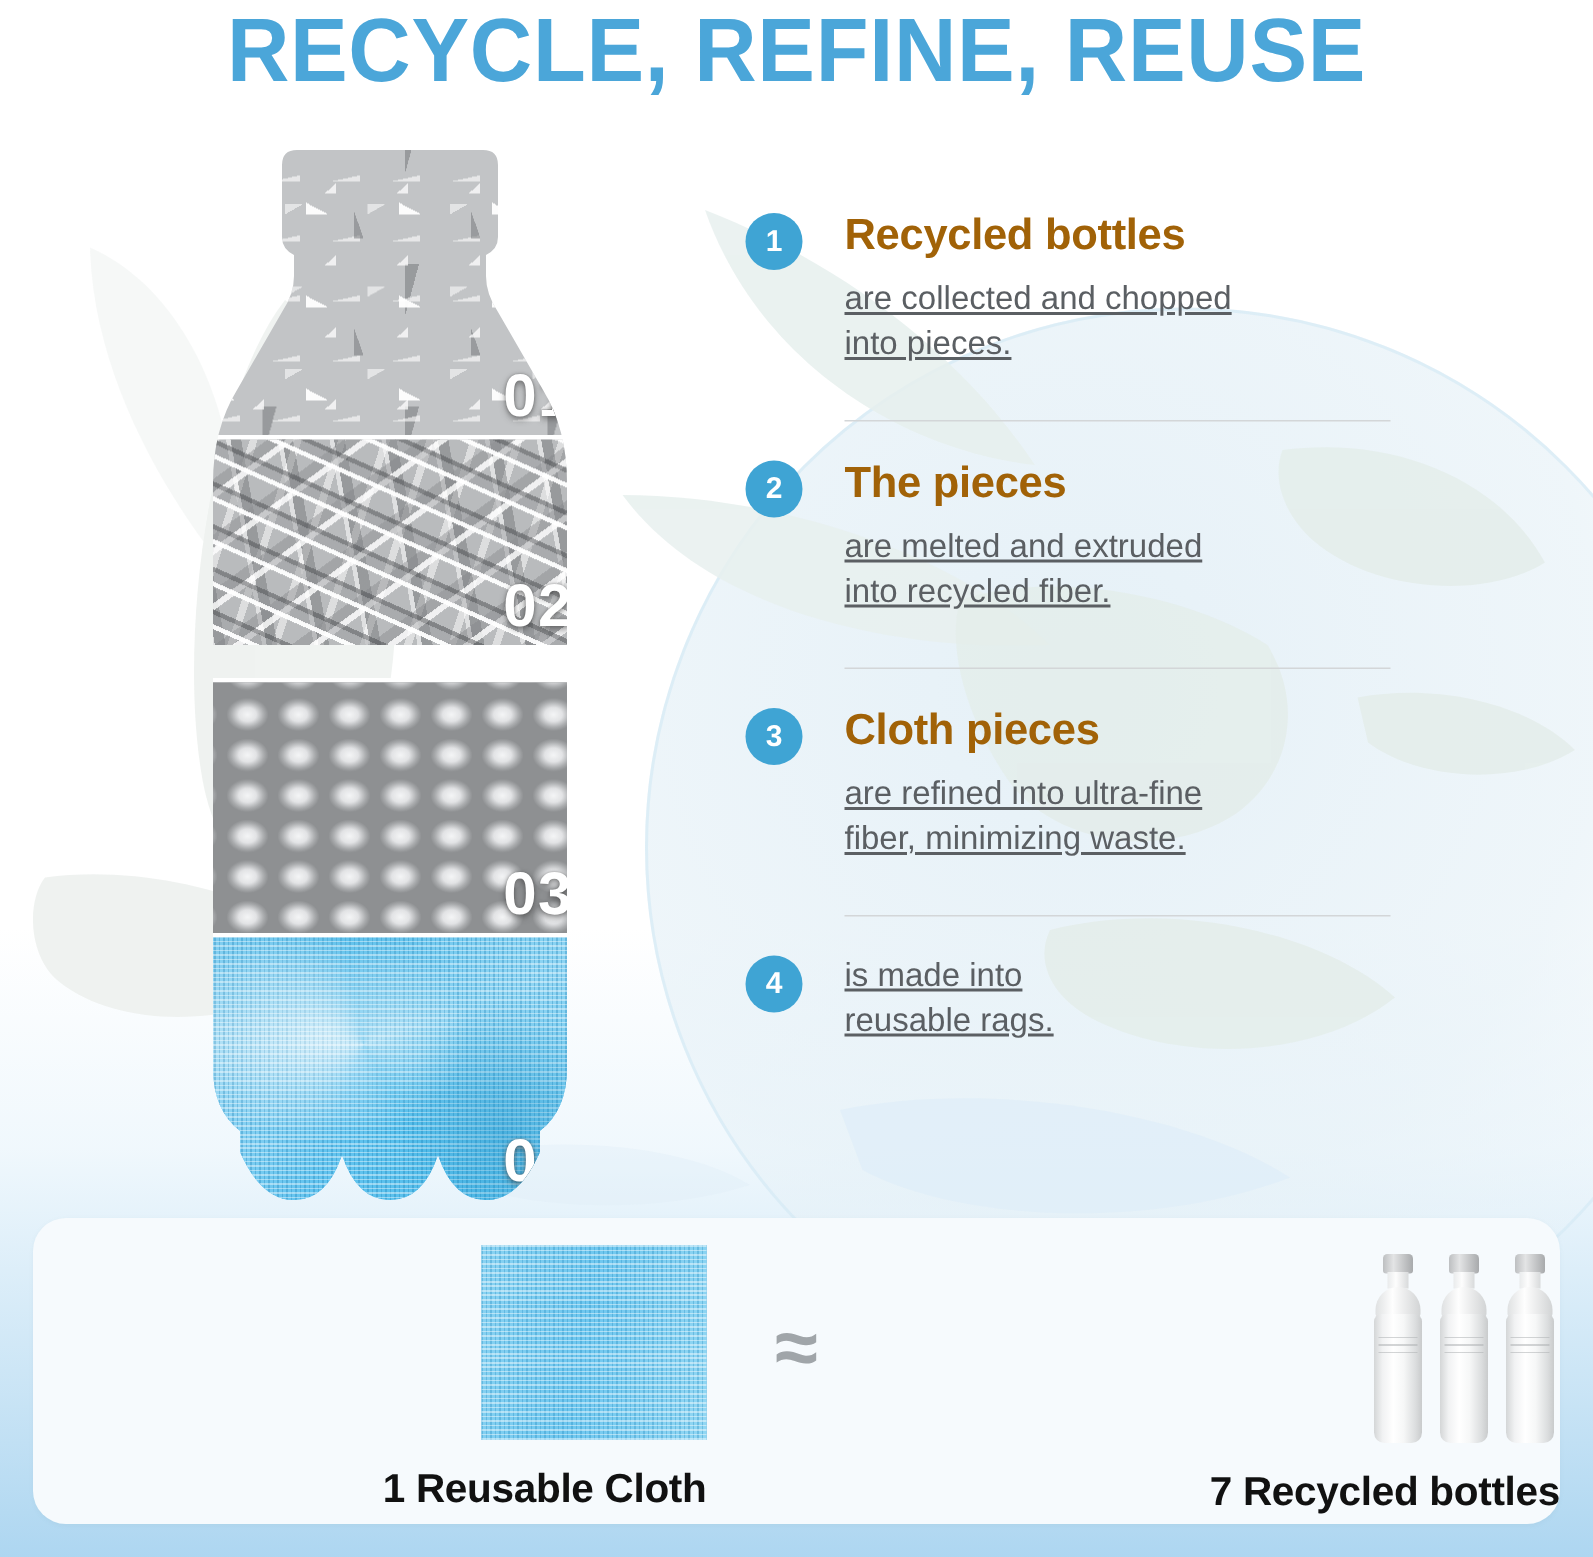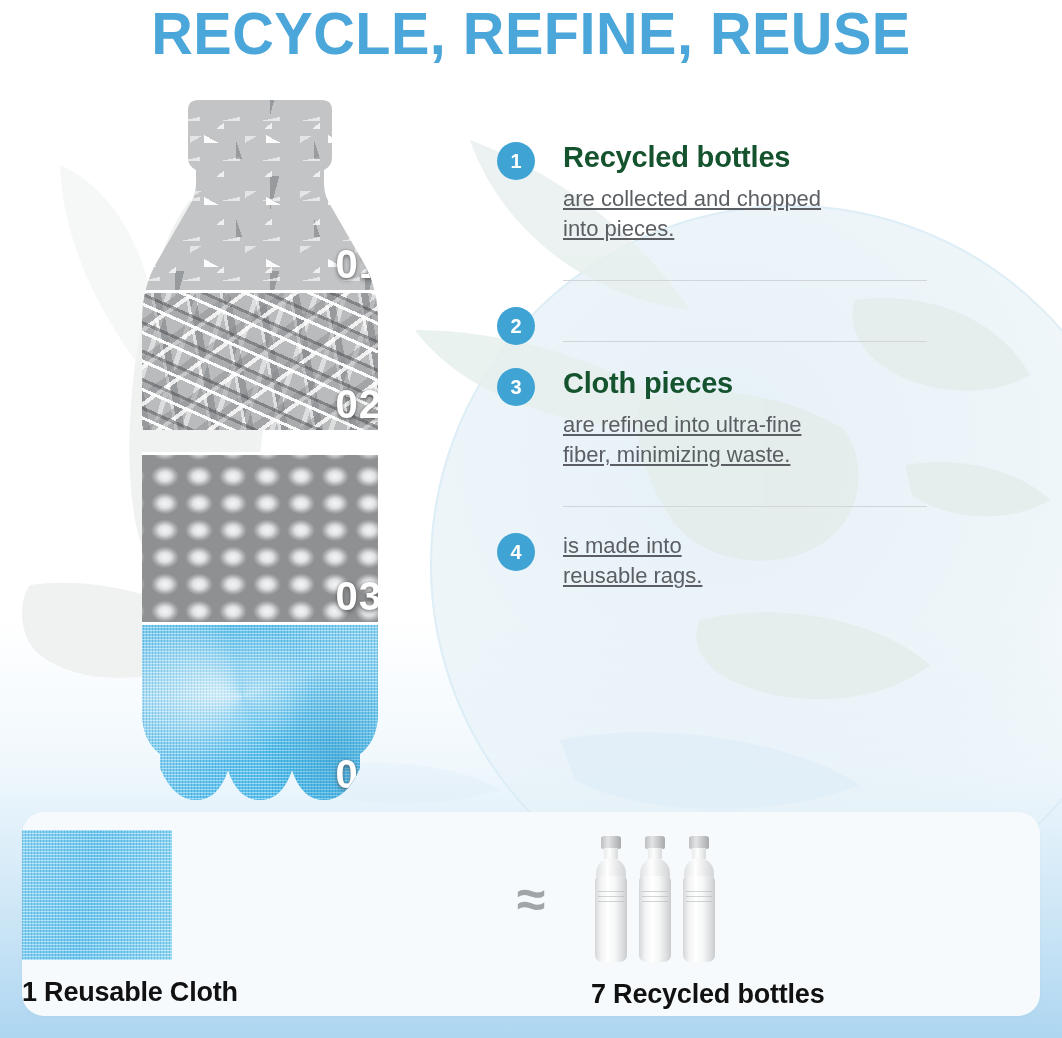--- a/index.html
+++ b/index.html
@@ -173,21 +173,21 @@
     color: #ffffff;
     font-size: 20px;
     font-weight: bold;
     line-height: 38px;
     text-align: center;
   }
   .step-title {
     font-size: 29px;
     font-weight: bold;
     line-height: 34px;
-    color: #14532d;
+    color: #a16207;
     margin: 0 0 10px 0;
     letter-spacing: -0.2px;
   }
   .step-body {
     font-size: 22px;
     line-height: 30px;
     color: #5b5f63;
     margin: 0;
     white-space: pre-line;
     text-decoration: underline;
@@ -212,21 +212,21 @@
   .compare-inner {
     position: absolute;
     inset: 0;
     display: flex;
     align-items: center;
   }
   .compare-side {
     flex: 1 1 0;
     display: flex;
     flex-direction: column;
-    align-items: flex-start;
+    align-items: flex-end;
     justify-content: flex-start;
     padding-top: 18px;
     height: 100%;
     box-sizing: border-box;
   }
   .compare-mid {
     width: 120px;
     display: flex;
     align-items: center;
     justify-content: center;
@@ -398,20 +398,23 @@
     <div class="step">
       <div class="step-badge">1</div>
       <p class="step-title">Recycled bottles</p>
       <p class="step-body">are collected and chopped
 into pieces.</p>
     </div>
     <div class="step-divider"></div>
 
     <div class="step">
       <div class="step-badge">2</div>
+      <p class="step-title">The pieces</p>
+      <p class="step-body">are melted and extruded
+into recycled fiber.</p>
     </div>
     <div class="step-divider"></div>
 
     <div class="step">
       <div class="step-badge">3</div>
       <p class="step-title">Cloth pieces</p>
       <p class="step-body">are refined into ultra-fine
 fiber, minimizing waste.</p>
     </div>
     <div class="step-divider"></div>

